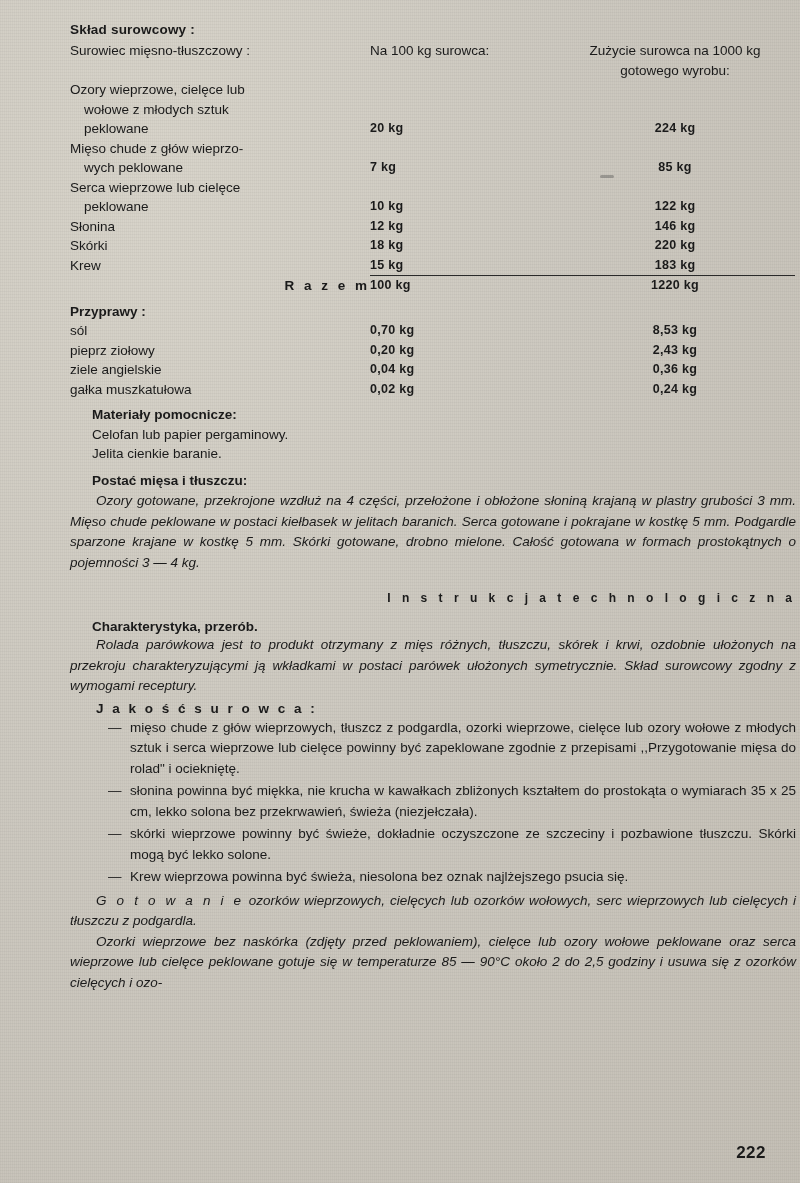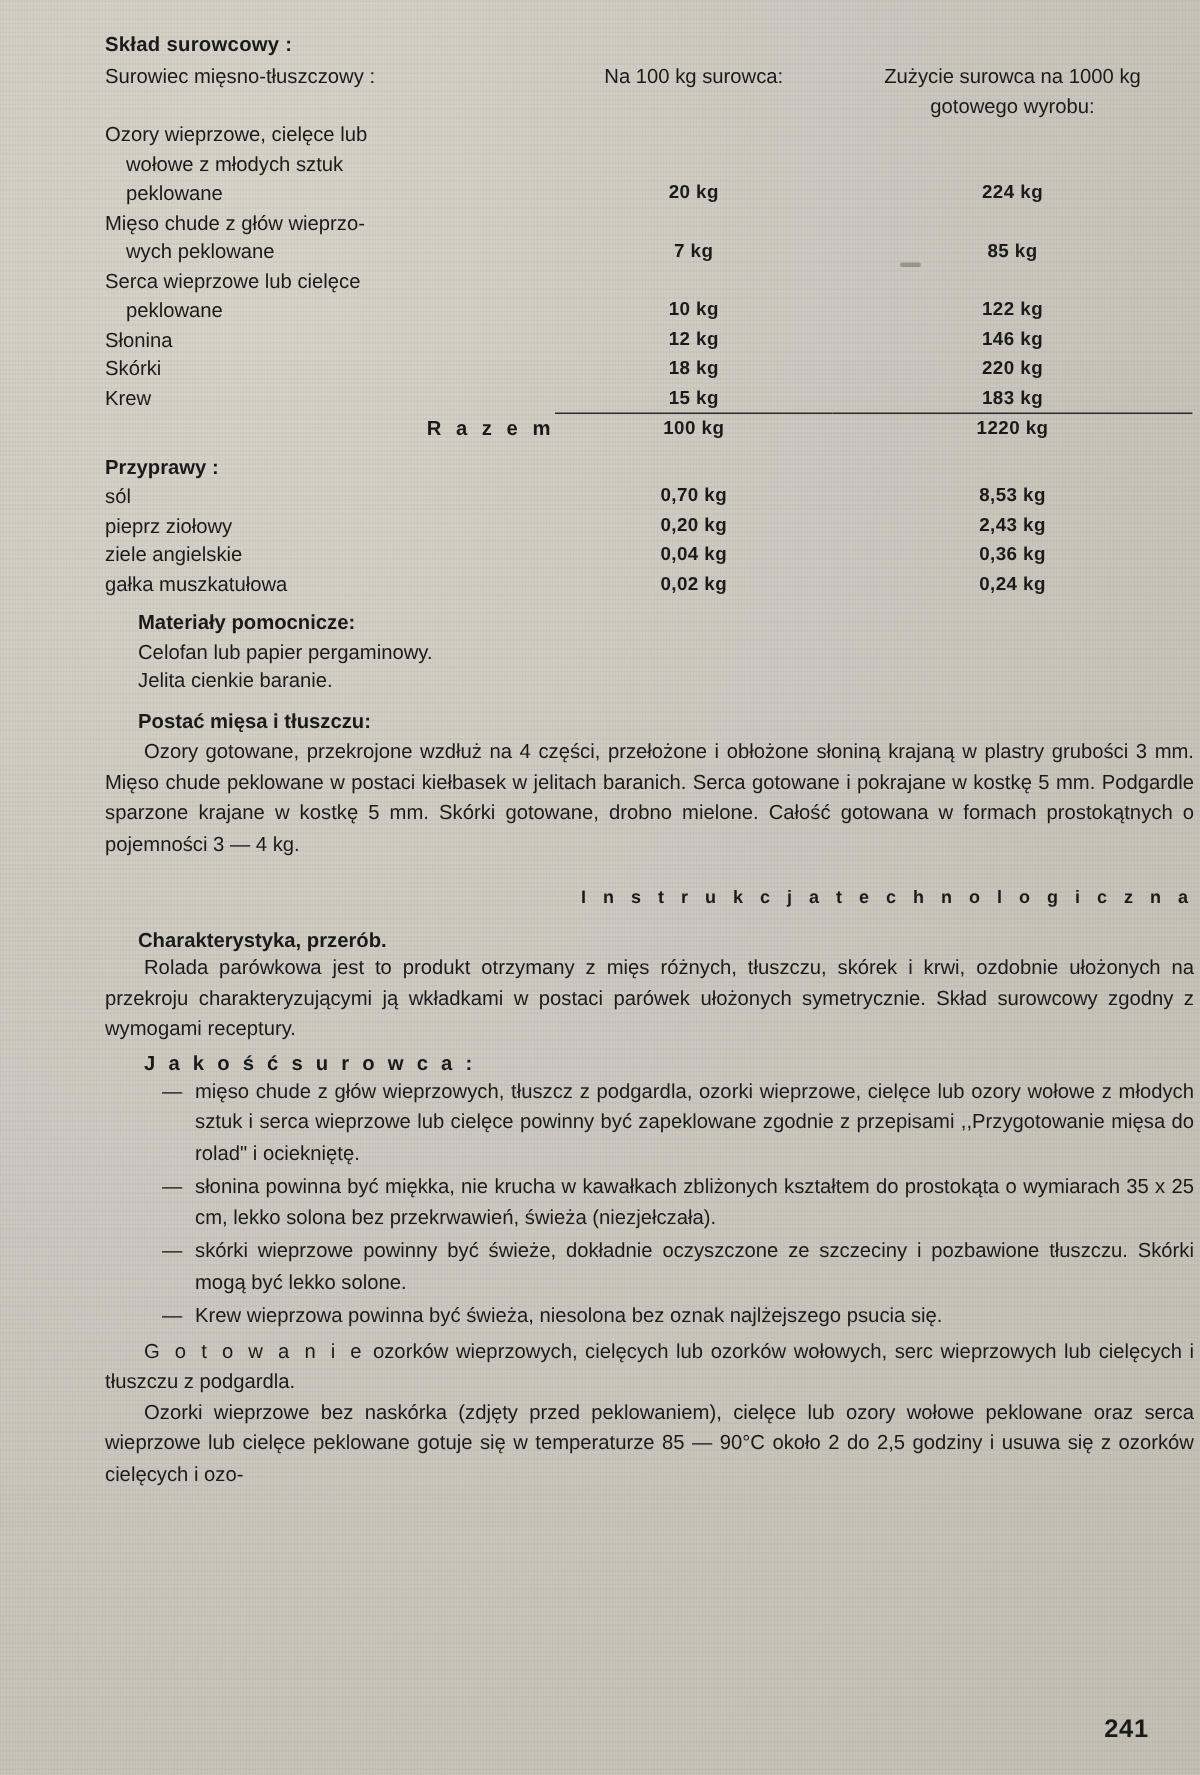--- a/index.html
+++ b/index.html
@@ -43,21 +43,21 @@
     border-collapse: collapse;
     width: 725px;
     font-size: 13.5px;
   }
   table.ingredients td {
     vertical-align: top;
     padding: 0;
     line-height: 19.5px;
   }
   .col-name { width: 300px; }
-  .col-per100 { width: 185px; text-align: center; }
+  .col-per100 { width: 185px; }
   .col-per1000 { width: 240px; text-align: center; }
   .hdr td { font-size: 13.5px; padding-bottom: 3px; }
   .hdr .col-name { font-weight: normal; }
   .num { font-weight: bold; font-size: 12.5px; letter-spacing: 0.3px; }
   .hdr-sub { display:block; text-align:center; }
   .name-wrap { display:block; }
   .razem-row td { padding-top: 2px; }
   .razem-label {
     font-weight: bold;
     letter-spacing: 3px;
@@ -80,20 +80,21 @@
   }
   .indent-1 { padding-left: 22px; }
   .indent-2 { padding-left: 36px; }
   
   p.para {
     font-size: 13.5px;
     line-height: 20.5px;
     margin: 0;
     text-align: justify;
     text-justify: inter-word;
+    font-style: italic;
   }
   p.para.indent { text-indent: 26px; }
   .big-title {
     text-align: right;
     font-size: 12px;
     font-weight: bold;
     letter-spacing: 4px;
     margin: 18px 0 14px 0;
   }
   .charakter {
@@ -265,14 +266,14 @@
       <li><span class="dash">—</span><span>skórki wieprzowe powinny być świeże, dokładnie oczyszczone ze szczeciny i pozbawione tłuszczu. Skórki mogą być lekko solone.</span></li>
       <li><span class="dash">—</span><span>Krew wieprzowa powinna być świeża, niesolona bez oznak najlżejszego psucia się.</span></li>
     </ul>
 
     <p class="para indent" style="margin-top:3px"><span class="gotowanie-lead">G o t o w a n i e</span> <span>ozorków wieprzowych, cielęcych lub ozorków wołowych, serc wieprzowych lub cielęcych i tłuszczu z podgardla.</span></p>
 
     <p class="para indent">Ozorki wieprzowe bez naskórka (zdjęty przed peklowaniem), cielęce lub ozory wołowe peklowane oraz serca wieprzowe lub cielęce peklowane gotuje się w temperaturze 85 — 90°C około 2 do 2,5 godziny i usuwa się z ozorków cielęcych i ozo-</p>
 
   </div>
 
-  <div class="pageno">241</div>
+  <div class="pageno">222</div>
 </div>
 
 </body></html>

